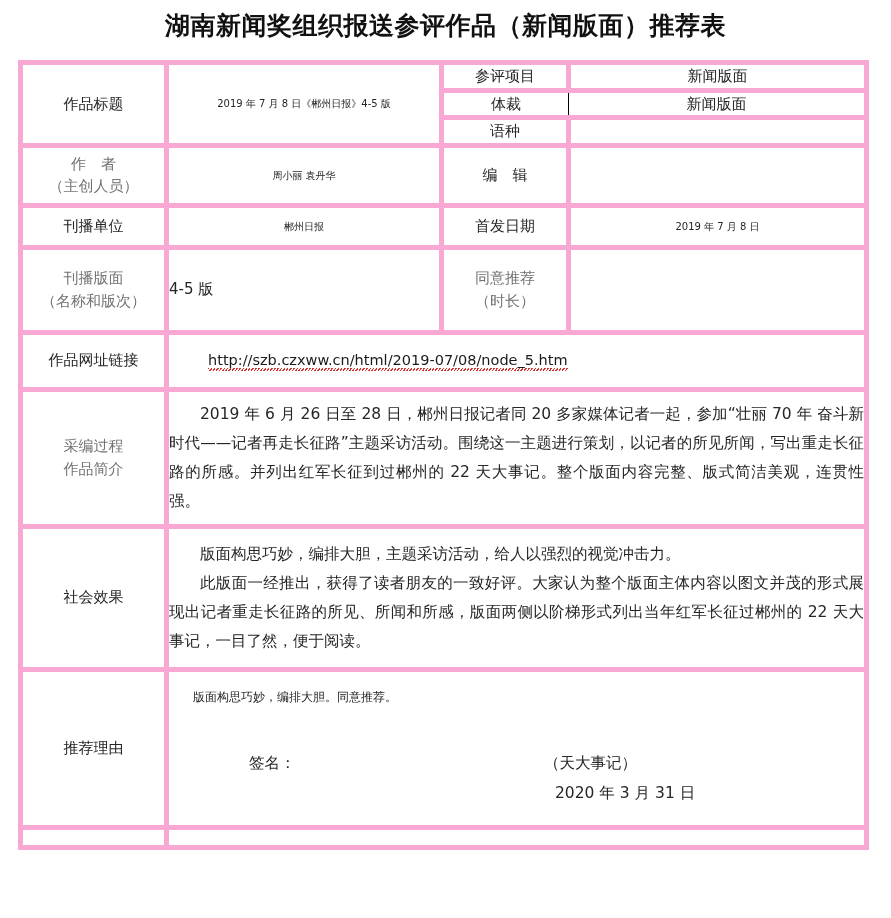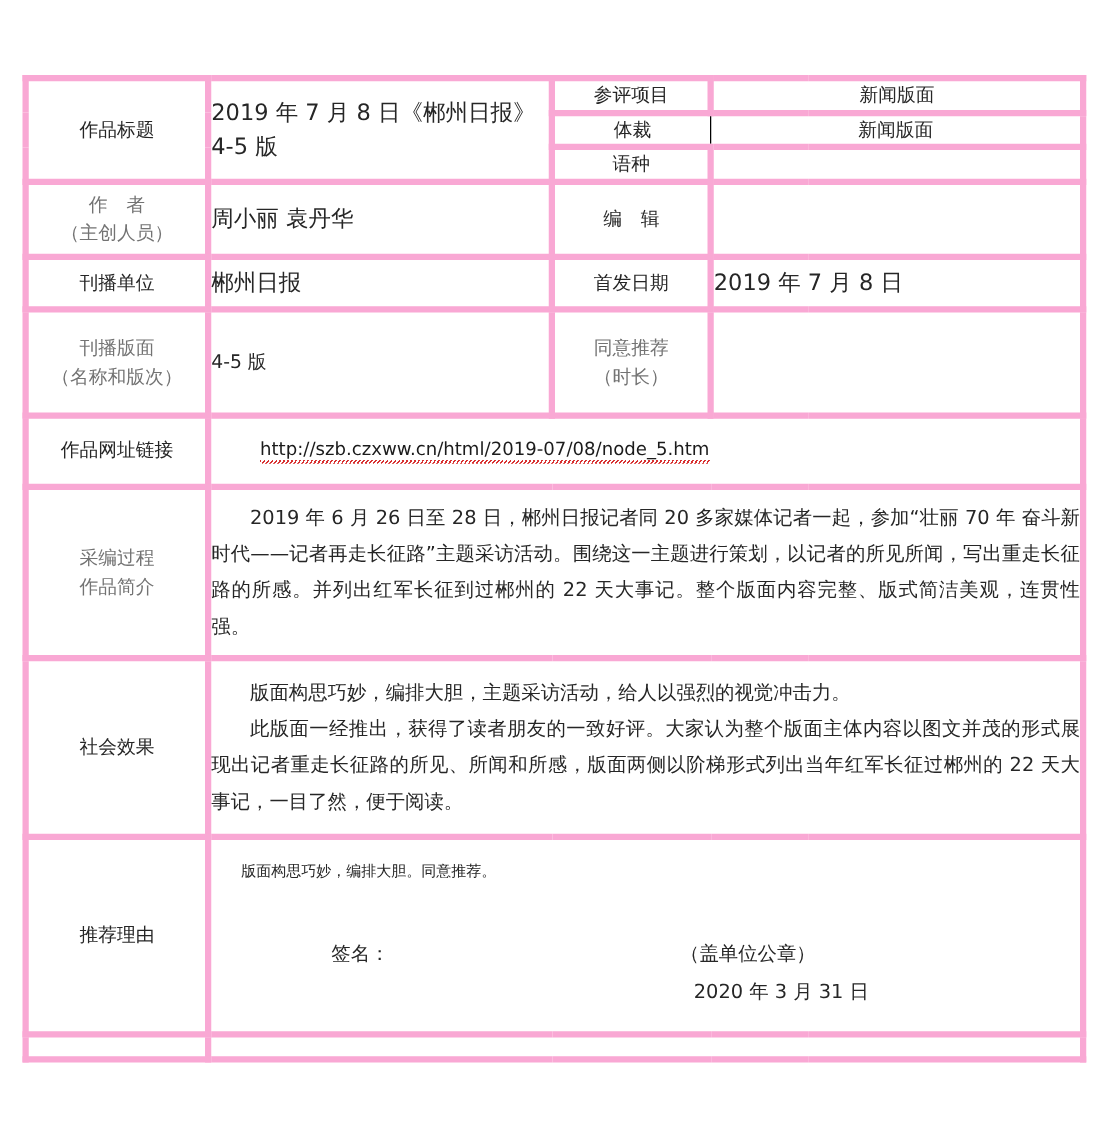--- a/index.html
+++ b/index.html
@@ -61,23 +61,23 @@
     padding: 2px 4px;
   }
   .lbl-2line {
     text-align: center;
     font-size: 15px;
     color: #737373;
     line-height: 1.55;
     padding: 2px 4px;
   }
   .val {
-    text-align: left;
+    text-align: center;
     padding-left: 12px;
-    font-size: 18px;
+    font-size: 10px;
     color: #262626;
   }
   .val-c {
     text-align: center;
     font-size: 15px;
     color: #262626;
   }
   .val-indent {
     text-align: left;
     padding-left: 44px;
@@ -130,21 +130,21 @@
     color: #262626;
     text-indent: 2em;
   }
   .sign-row {
     margin-top: 40px;
     position: relative;
     height: 62px;
   }
   .sign-label {
     position: absolute;
-    left: 96px;
+    left: 80px;
     top: 0;
     font-size: 15.5px;
     color: #262626;
   }
   .seal-label {
     position: absolute;
     left: 375px;
     top: 0;
     font-size: 15.5px;
     color: #262626;
@@ -158,20 +158,21 @@
   }
   .cut-row td {
     border-bottom: none;
   }
 </style>
 </head>
 <body>
 
 <div class="page">
 
+  <h1 class="doc-title">湖南新闻奖组织报送参评作品（新闻版面）推荐表</h1>
 
   <div class="table-wrap">
     <table class="form">
       <colgroup>
         <col style="width:146px">
         <col style="width:275px">
         <col style="width:127px">
         <col style="width:78px">
         <col style="width:220px">
       </colgroup>
@@ -248,21 +249,21 @@
             <p class="para">此版面一经推出，获得了读者朋友的一致好评。大家认为整个版面主体内容以图文并茂的形式展现出记者重走长征路的所见、所闻和所感，版面两侧以阶梯形式列出当年红军长征过郴州的 22 天大事记，一目了然，便于阅读。</p>
           </td>
         </tr>
 
         <tr style="height:158px">
           <td class="lbl">推荐理由</td>
           <td class="reason-cell" colspan="4">
             <p class="reason-line">版面构思巧妙，编排大胆。同意推荐。</p>
             <div class="sign-row">
               <span class="sign-label">签名：</span>
-              <span class="seal-label">（盖单位公章）</span>
+              <span class="seal-label">（天大事记）</span>
               <span class="seal-date">2020 年 3 月 31 日</span>
             </div>
           </td>
         </tr>
 
         <tr style="height:20px" class="cut-row">
           <td></td>
           <td colspan="4"></td>
         </tr>
 

